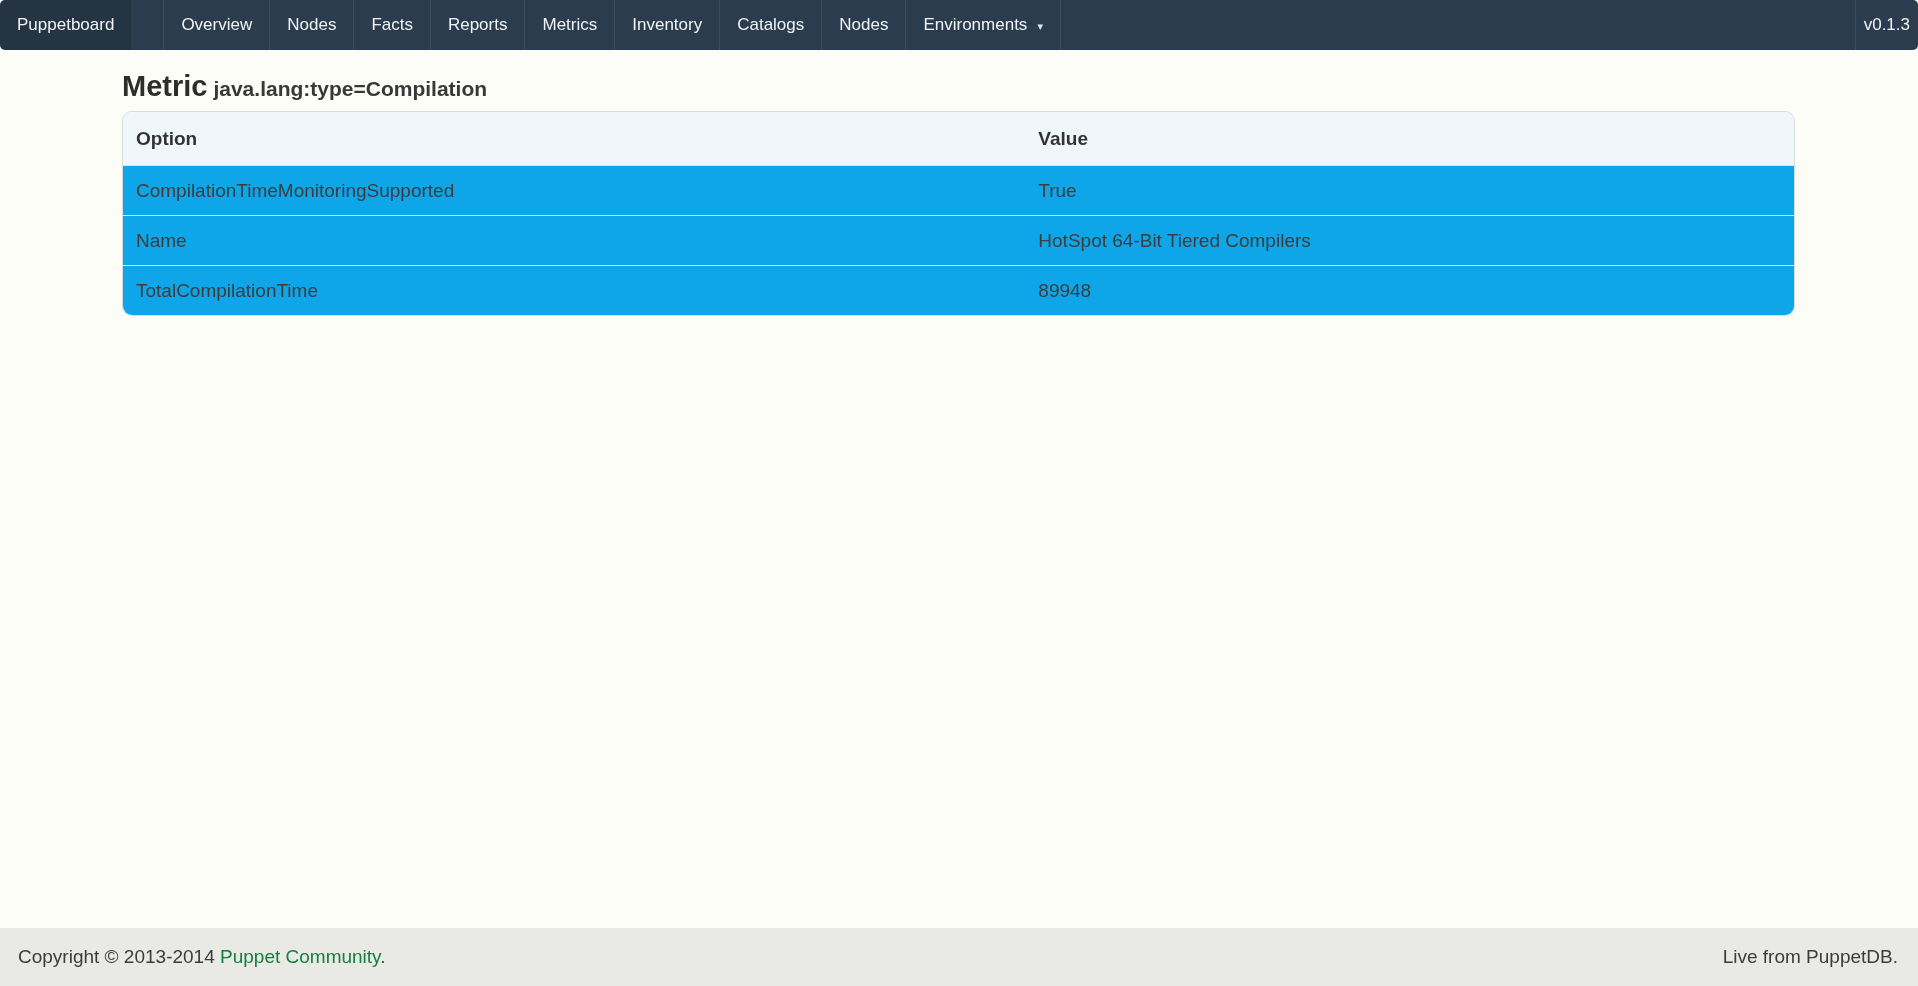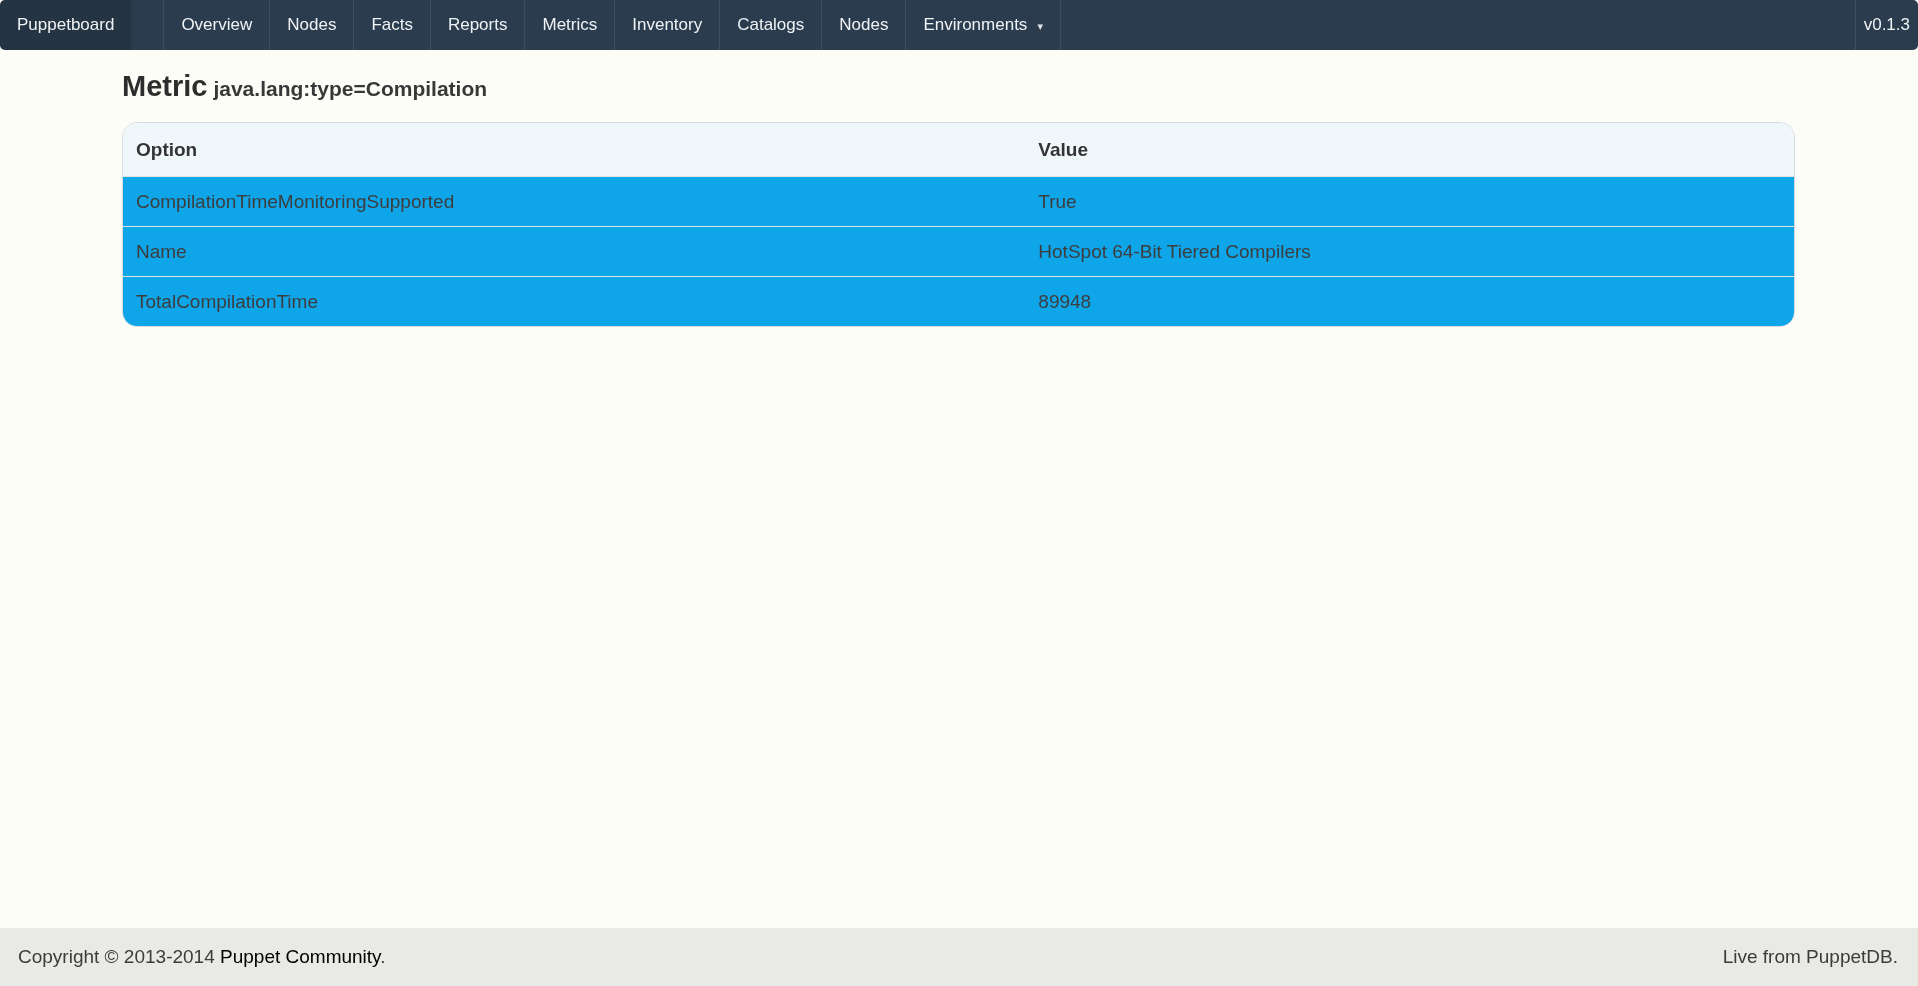--- a/index.html
+++ b/index.html
@@ -62,36 +62,36 @@
     transform: translateY(1px);
     color: #dfe5ea;
   }
 
   
   .main {
     flex: 1 1 auto;
     padding: 0 123px 0 122px;
   }
   h1.page-title {
-    margin: 18px 0 15px 0;
+    margin: 18px 0 4px 0;
     font-size: 29px;
     font-weight: bold;
     color: #2d2d2d;
     line-height: 36px;
   }
   h1.page-title .subtitle {
     font-size: 21px;
     font-weight: bold;
     color: #383838;
     margin-left: 6px;
   }
 
   .table-wrap {
     border: 1px solid #d6dbdf;
-    border-radius: 15px;
+    border-radius: 10px;
     overflow: hidden;
     background: #fefefb;
   }
   table.metric-table {
     width: 100%;
     border-collapse: collapse;
     font-size: 19px;
     color: #3d3d3d;
   }
   table.metric-table th {
@@ -115,21 +115,21 @@
     flex: 0 0 58px;
     background: #e9e9e6;
     display: flex;
     align-items: center;
     justify-content: space-between;
     padding: 0 20px 0 18px;
     font-size: 19px;
     color: #3c3c3c;
   }
   .footer a.footer-link {
-    color: #000000;
+    color: #15803d;
     text-decoration: none;
     cursor: pointer;
   }
 </style>
 </head>
 <body>
 
 <div class="app">
 
   <nav class="navbar">

